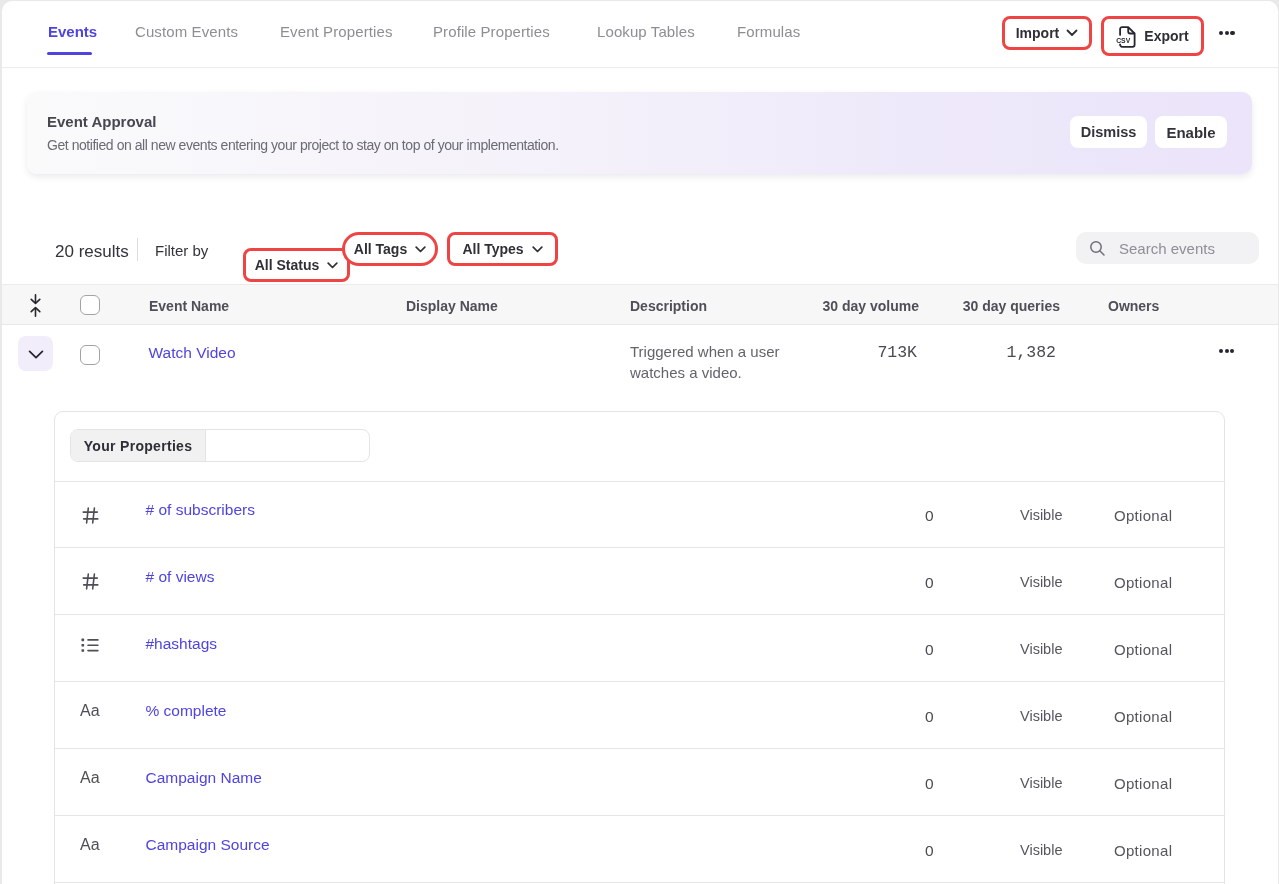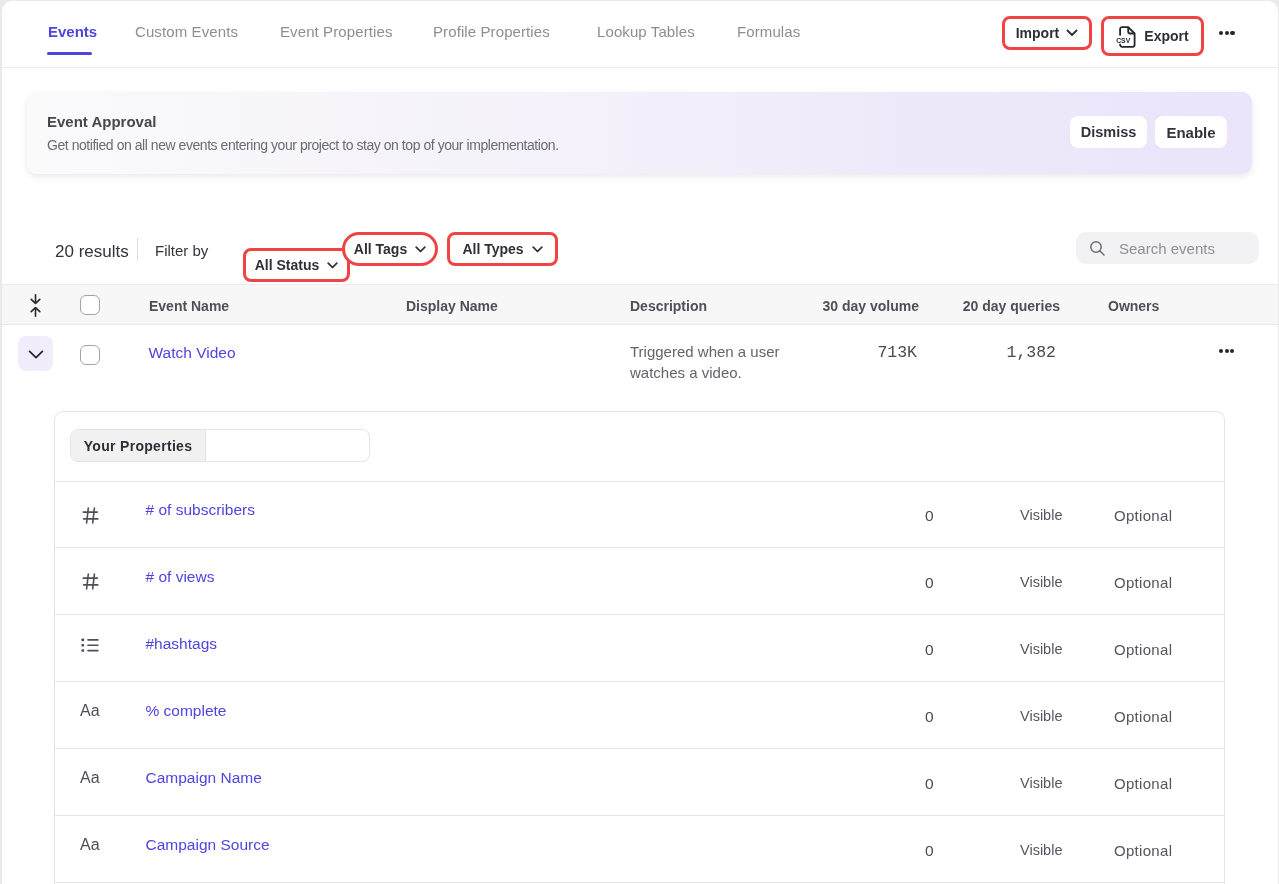--- a/index.html
+++ b/index.html
@@ -93,21 +93,21 @@
       <path d="M2.2 5.4 L6.5 9.4 L10.8 5.4"></path>
     <path d="M6.5 22.2 V14.4"></path>
       <path d="M2.2 17.6 L6.5 13.6 L10.8 17.6"></path>
   </g>
 </svg>
 <div class="checkbox" style="left:79.5px; top:295px;"></div>
 <span class="hdrlabel" style="left:149px;">Event Name</span>
 <span class="hdrlabel" style="left:406px;">Display Name</span>
 <span class="hdrlabel" style="left:630px;">Description</span>
 <span class="hdrlabel" style="left:822px; width:97px; text-align:right;">30 day volume</span>
-<span class="hdrlabel" style="left:960px; width:100px; text-align:right;">20 day queries</span>
+<span class="hdrlabel" style="left:960px; width:100px; text-align:right;">30 day queries</span>
 <span class="hdrlabel" style="left:1108px;">Owners</span>
 
 <div class="abs" style="left:18px; top:336px; width:35px; height:35px; background:#f2edfb; border-radius:8px;">
   <svg class="abs" style="left:9.5px; top:13.5px;" width="16" height="9" viewBox="0 0 16 9">
       <path d="M1.6 1.4 L8 7.6 L14.4 1.4" fill="none" stroke="#26262e" stroke-width="1.8" stroke-linecap="round" stroke-linejoin="round"></path>
     </svg>
 </div>
 <div class="checkbox" style="left:79.5px; top:345px;"></div>
 <span class="abs" style="left:148.5px; top:344px; font-size:15.5px; color:#4f44e0;">Watch Video</span>
 <div class="abs" style="left:630px; top:340.5px; width:165px; font-size:15px; line-height:21px; color:#63636c;">Triggered when a user watches a video.</div>

